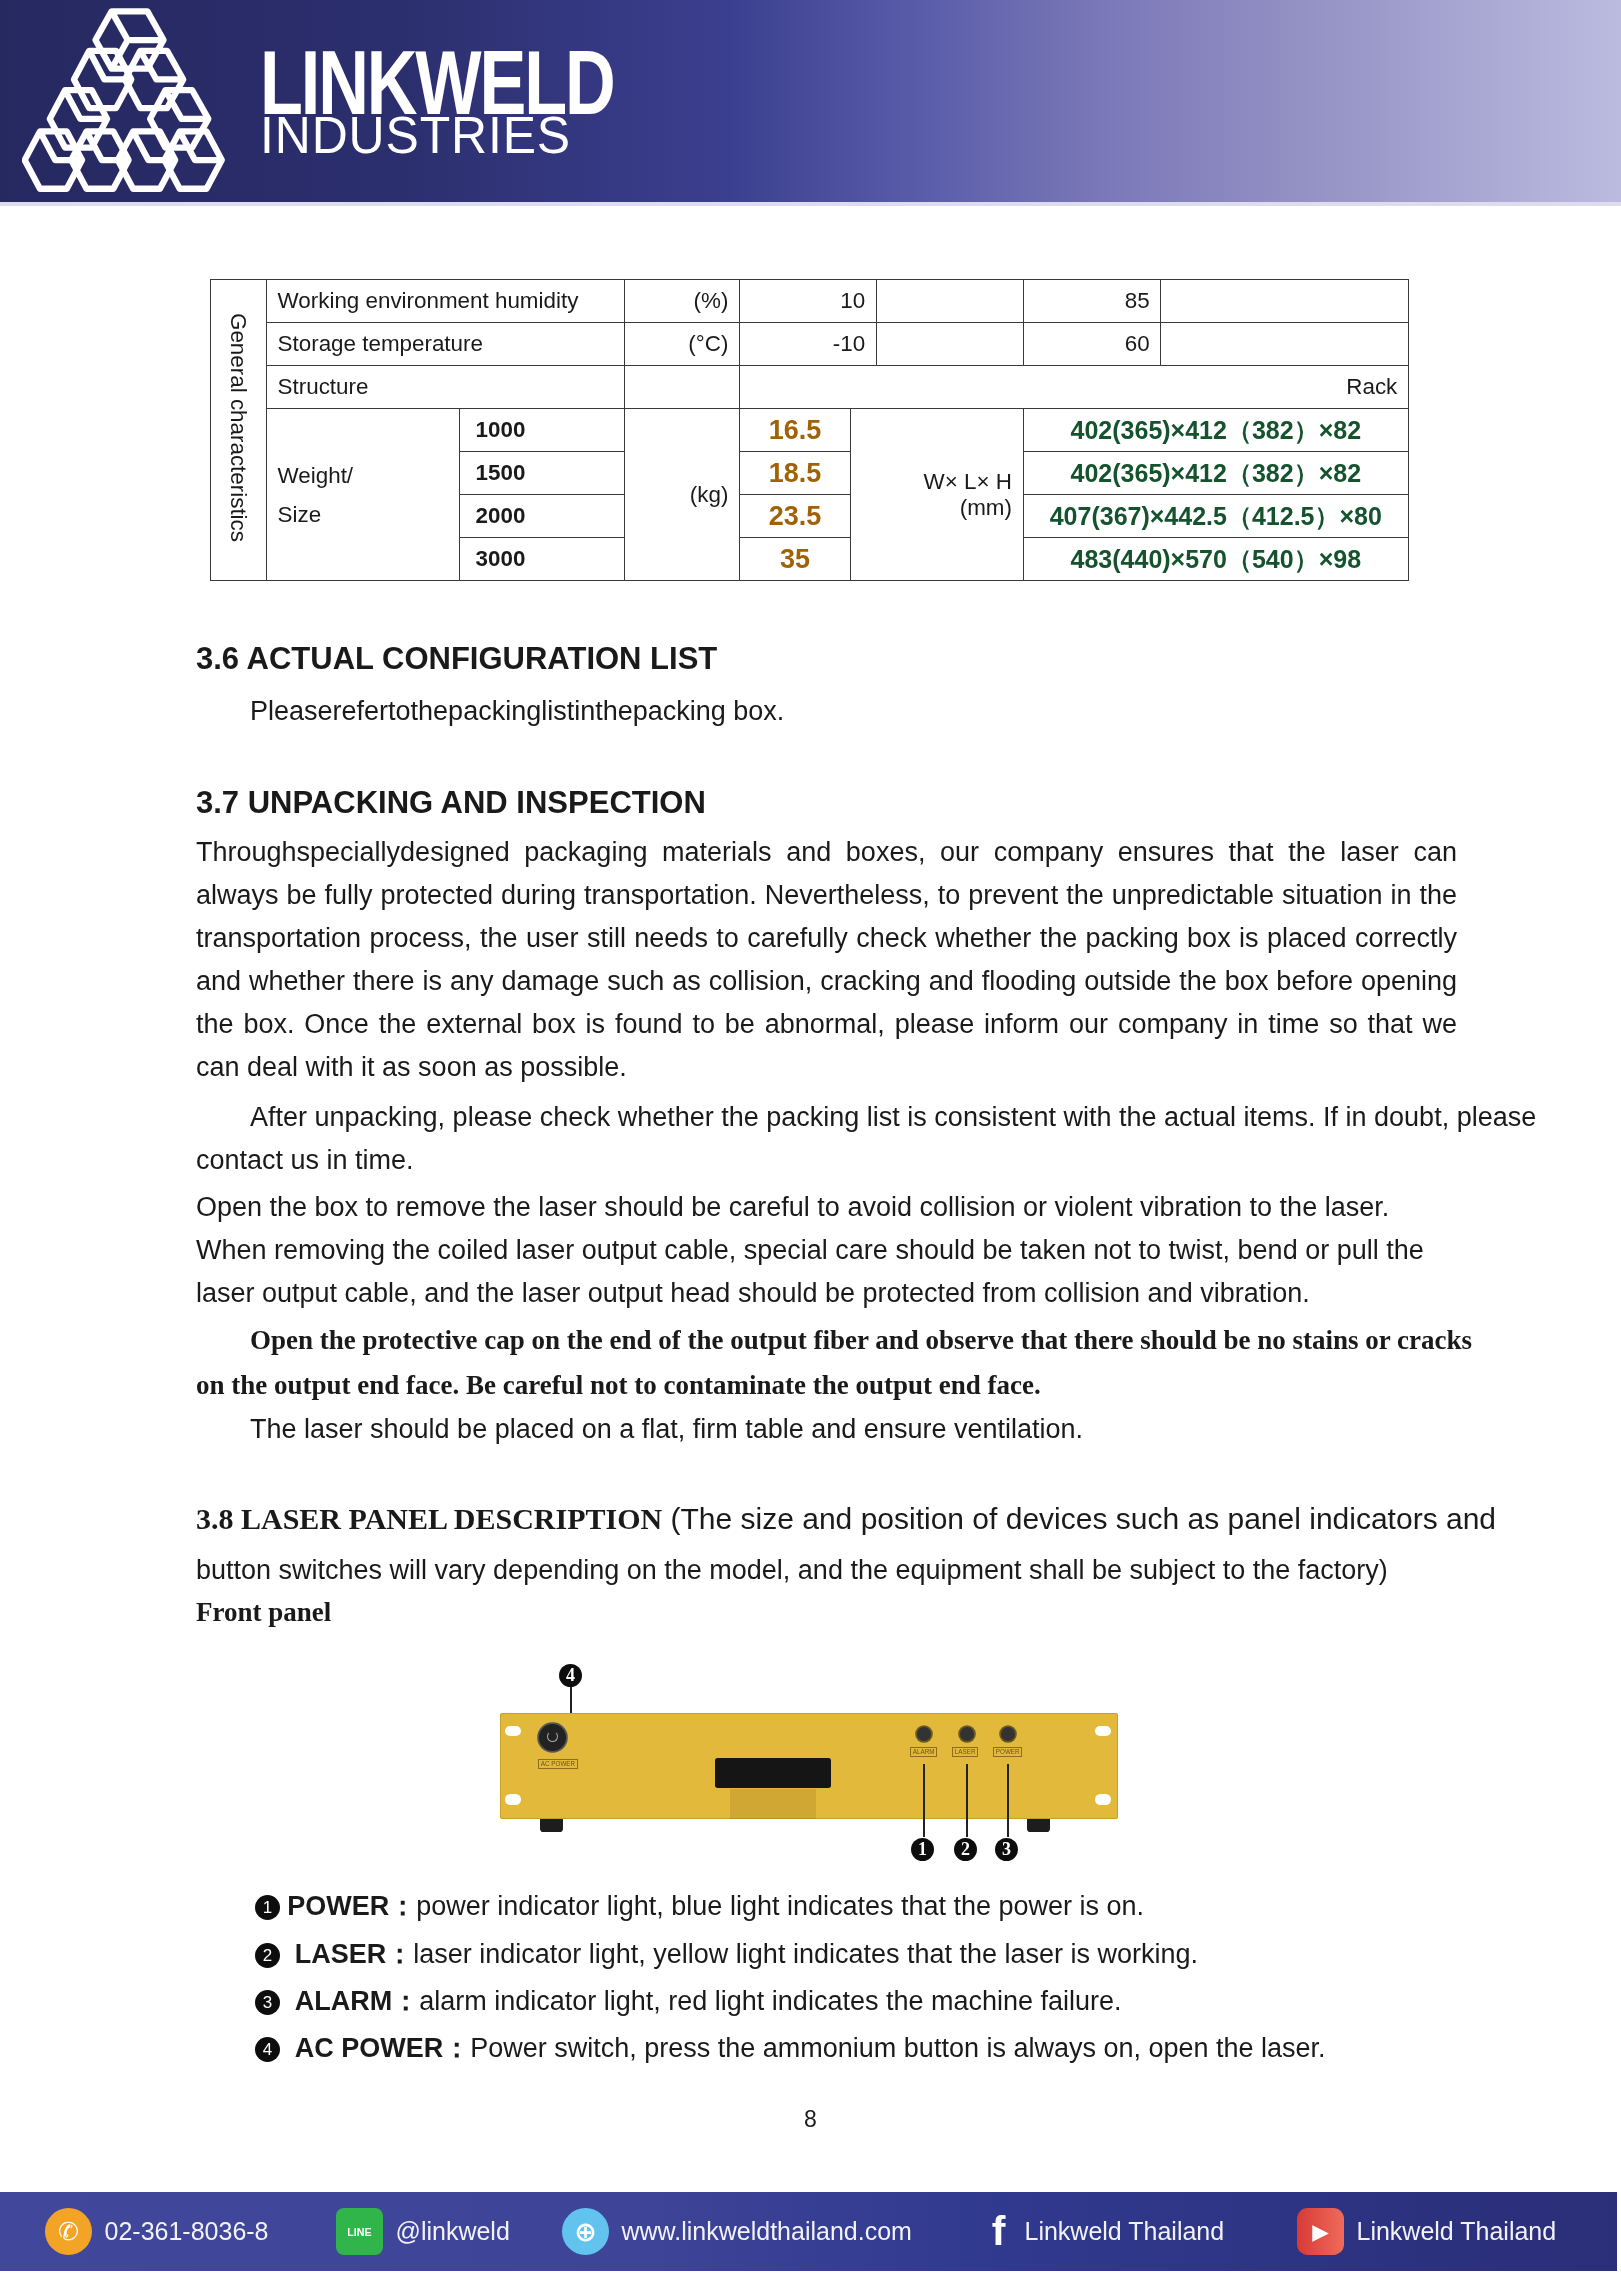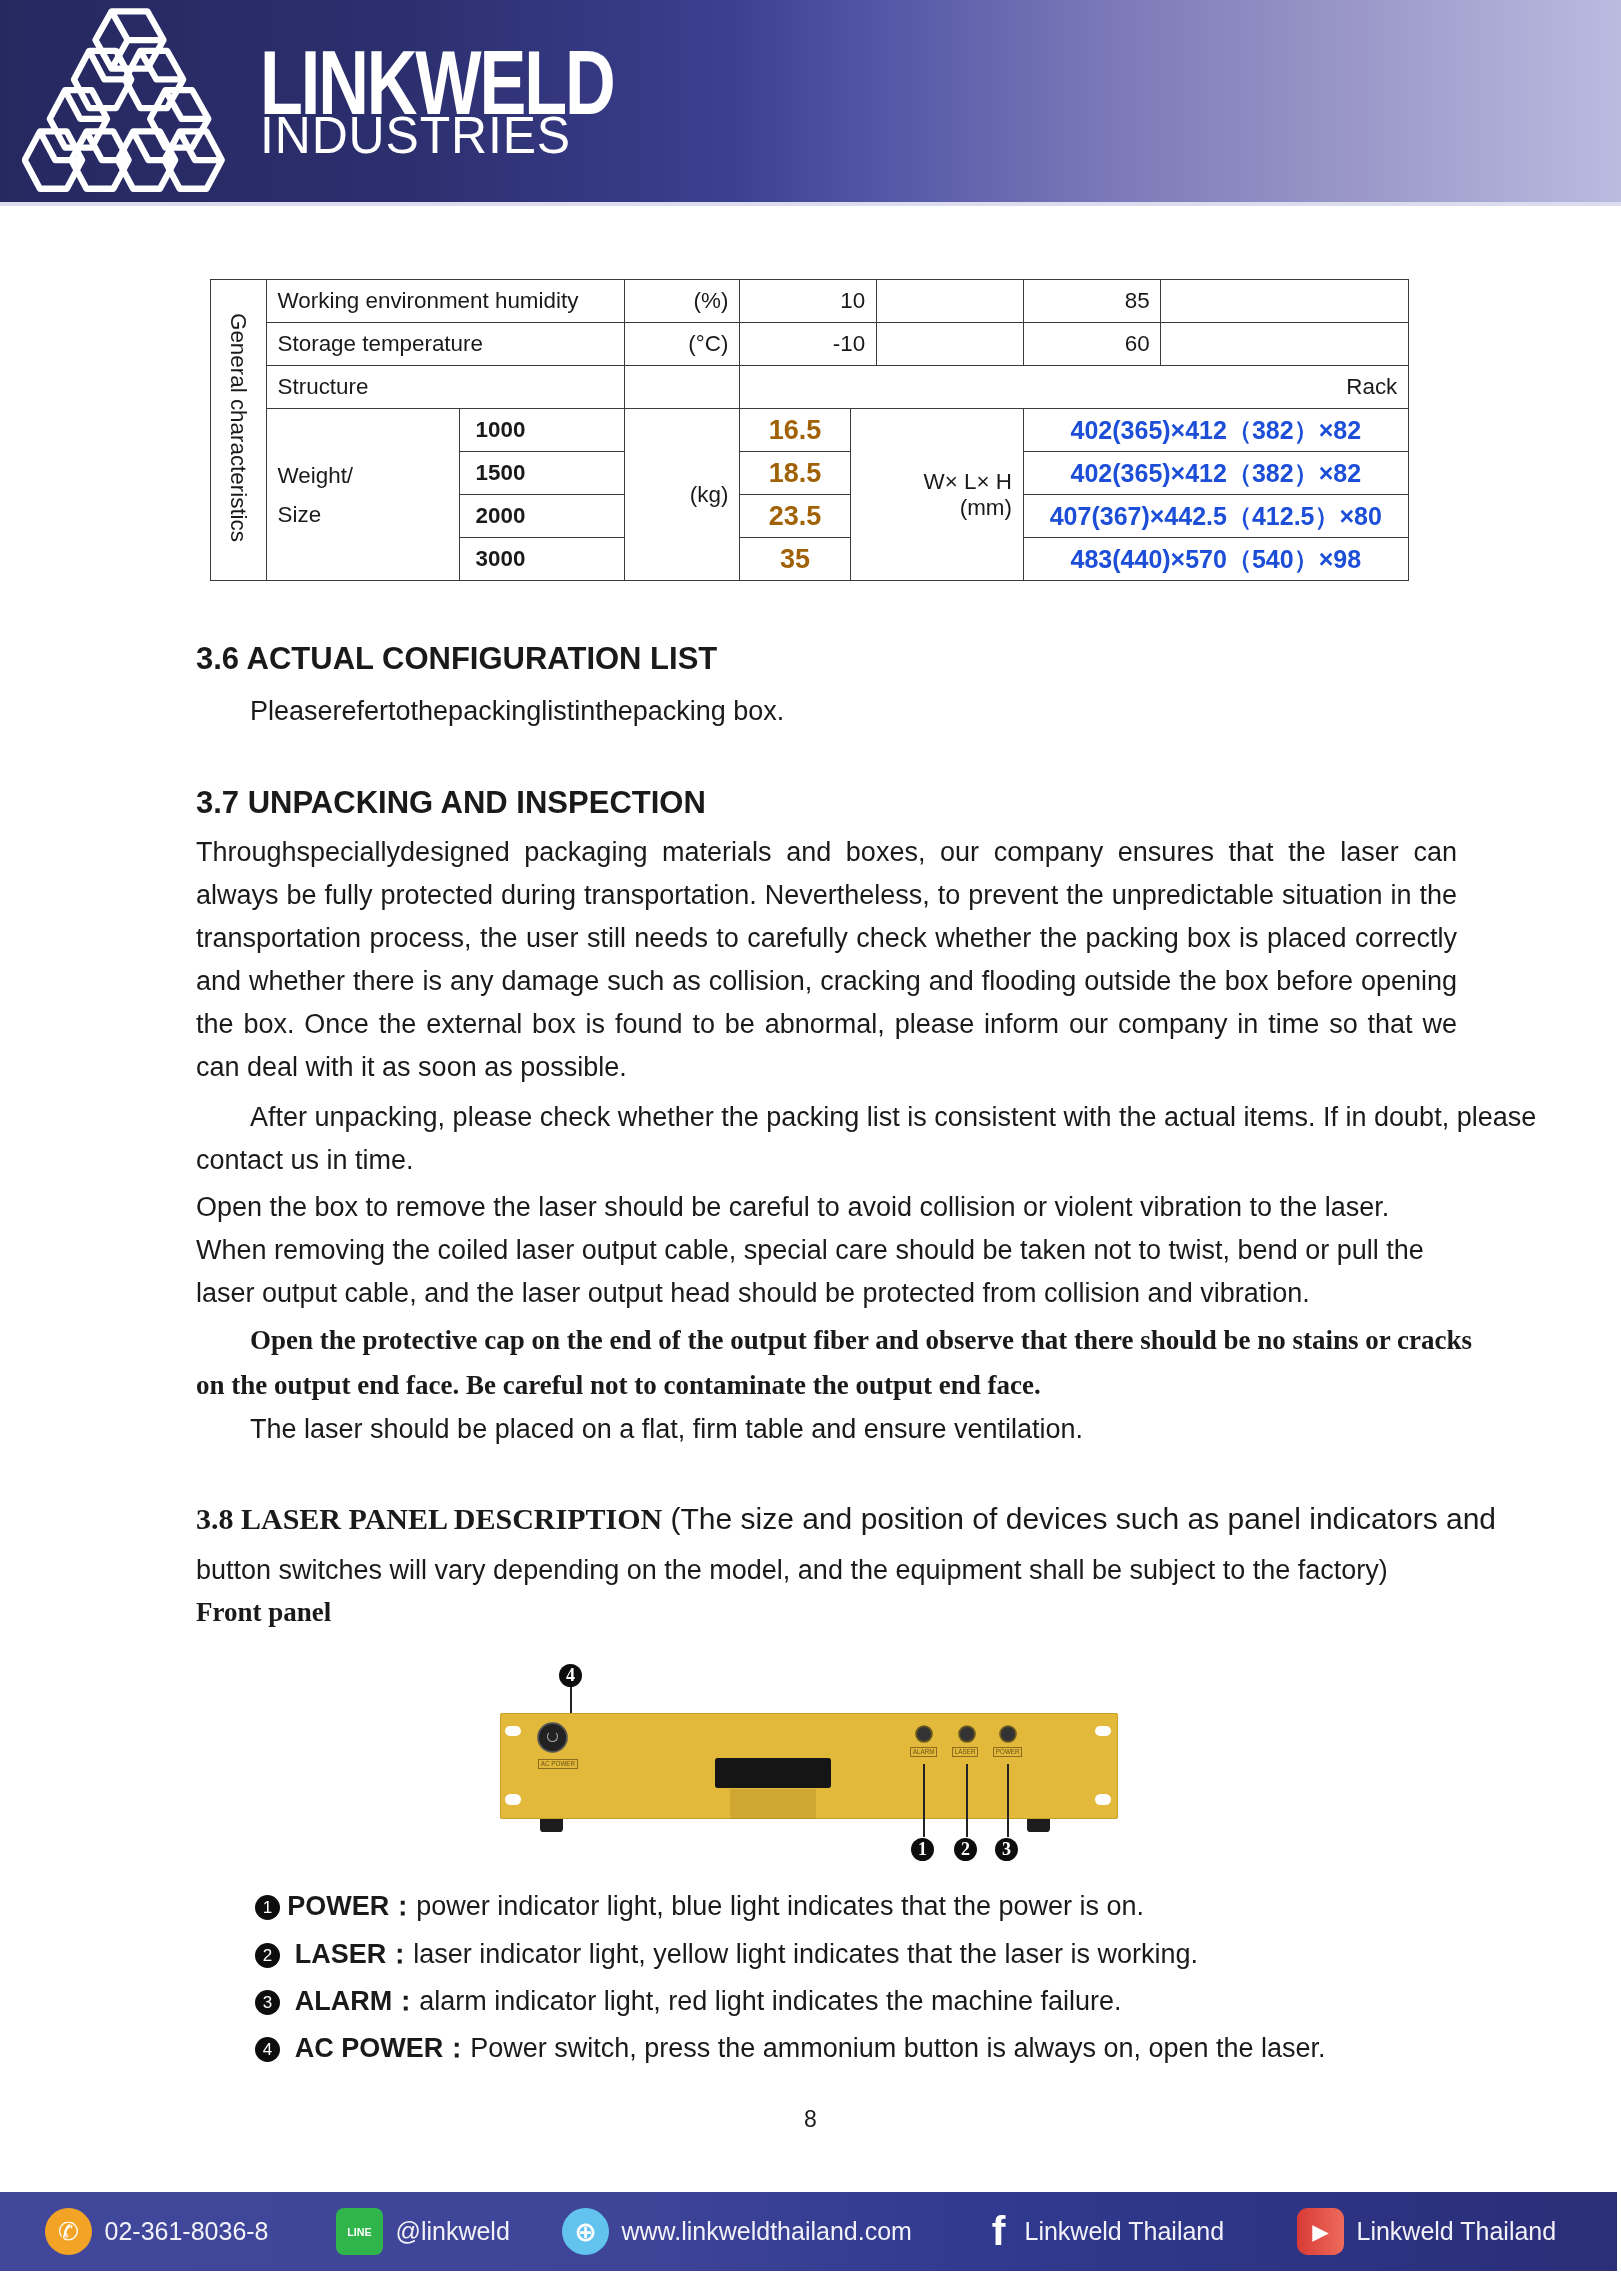--- a/index.html
+++ b/index.html
@@ -16,21 +16,21 @@
     font-size:52px; line-height:1; letter-spacing:0.9px; transform:scaleX(0.96); transform-origin:left top; font-weight:normal; }
 
   
   table.spec { position:absolute; left:210px; top:279px; width:1199px; border-collapse:collapse;
     font-family:"Liberation Sans", sans-serif; font-size:22.4px; color:#1a1a1a; }
   table.spec td { border:1.8px solid #3a3a3a; padding:0 10.7px; height:42px; vertical-align:middle; }
   table.spec td.c { text-align:right; }
   table.spec td.r { text-align:right; }
   table.spec td.b { font-weight:bold; }
   table.spec td.teal { color:#a16207; font-weight:bold; text-align:center; font-size:27px; }
-  table.spec td.teal2 { color:#1d4ed8; font-weight:bold; text-align:center; font-size:25px; }
+  table.spec td.teal2 { color:#14532d; font-weight:bold; text-align:center; font-size:25px; }
   .vert { writing-mode:vertical-rl; font-size:22.4px; white-space:nowrap; display:inline-block; }
   td.vcell { text-align:center; padding:0 !important; }
 
   
   .txt { position:absolute; left:196px; width:1263px; font-family:"Liberation Sans", sans-serif; font-size:27px; line-height:43px; color:#1a1a1a; }
   .h { font-weight:bold; font-size:31px; line-height:39px; }
   .indent { text-indent:54px; }
   .just { text-align:justify; text-align-last:left; }
   .bold { font-weight:bold;font-family:Liberation Serif, serif; }
 

